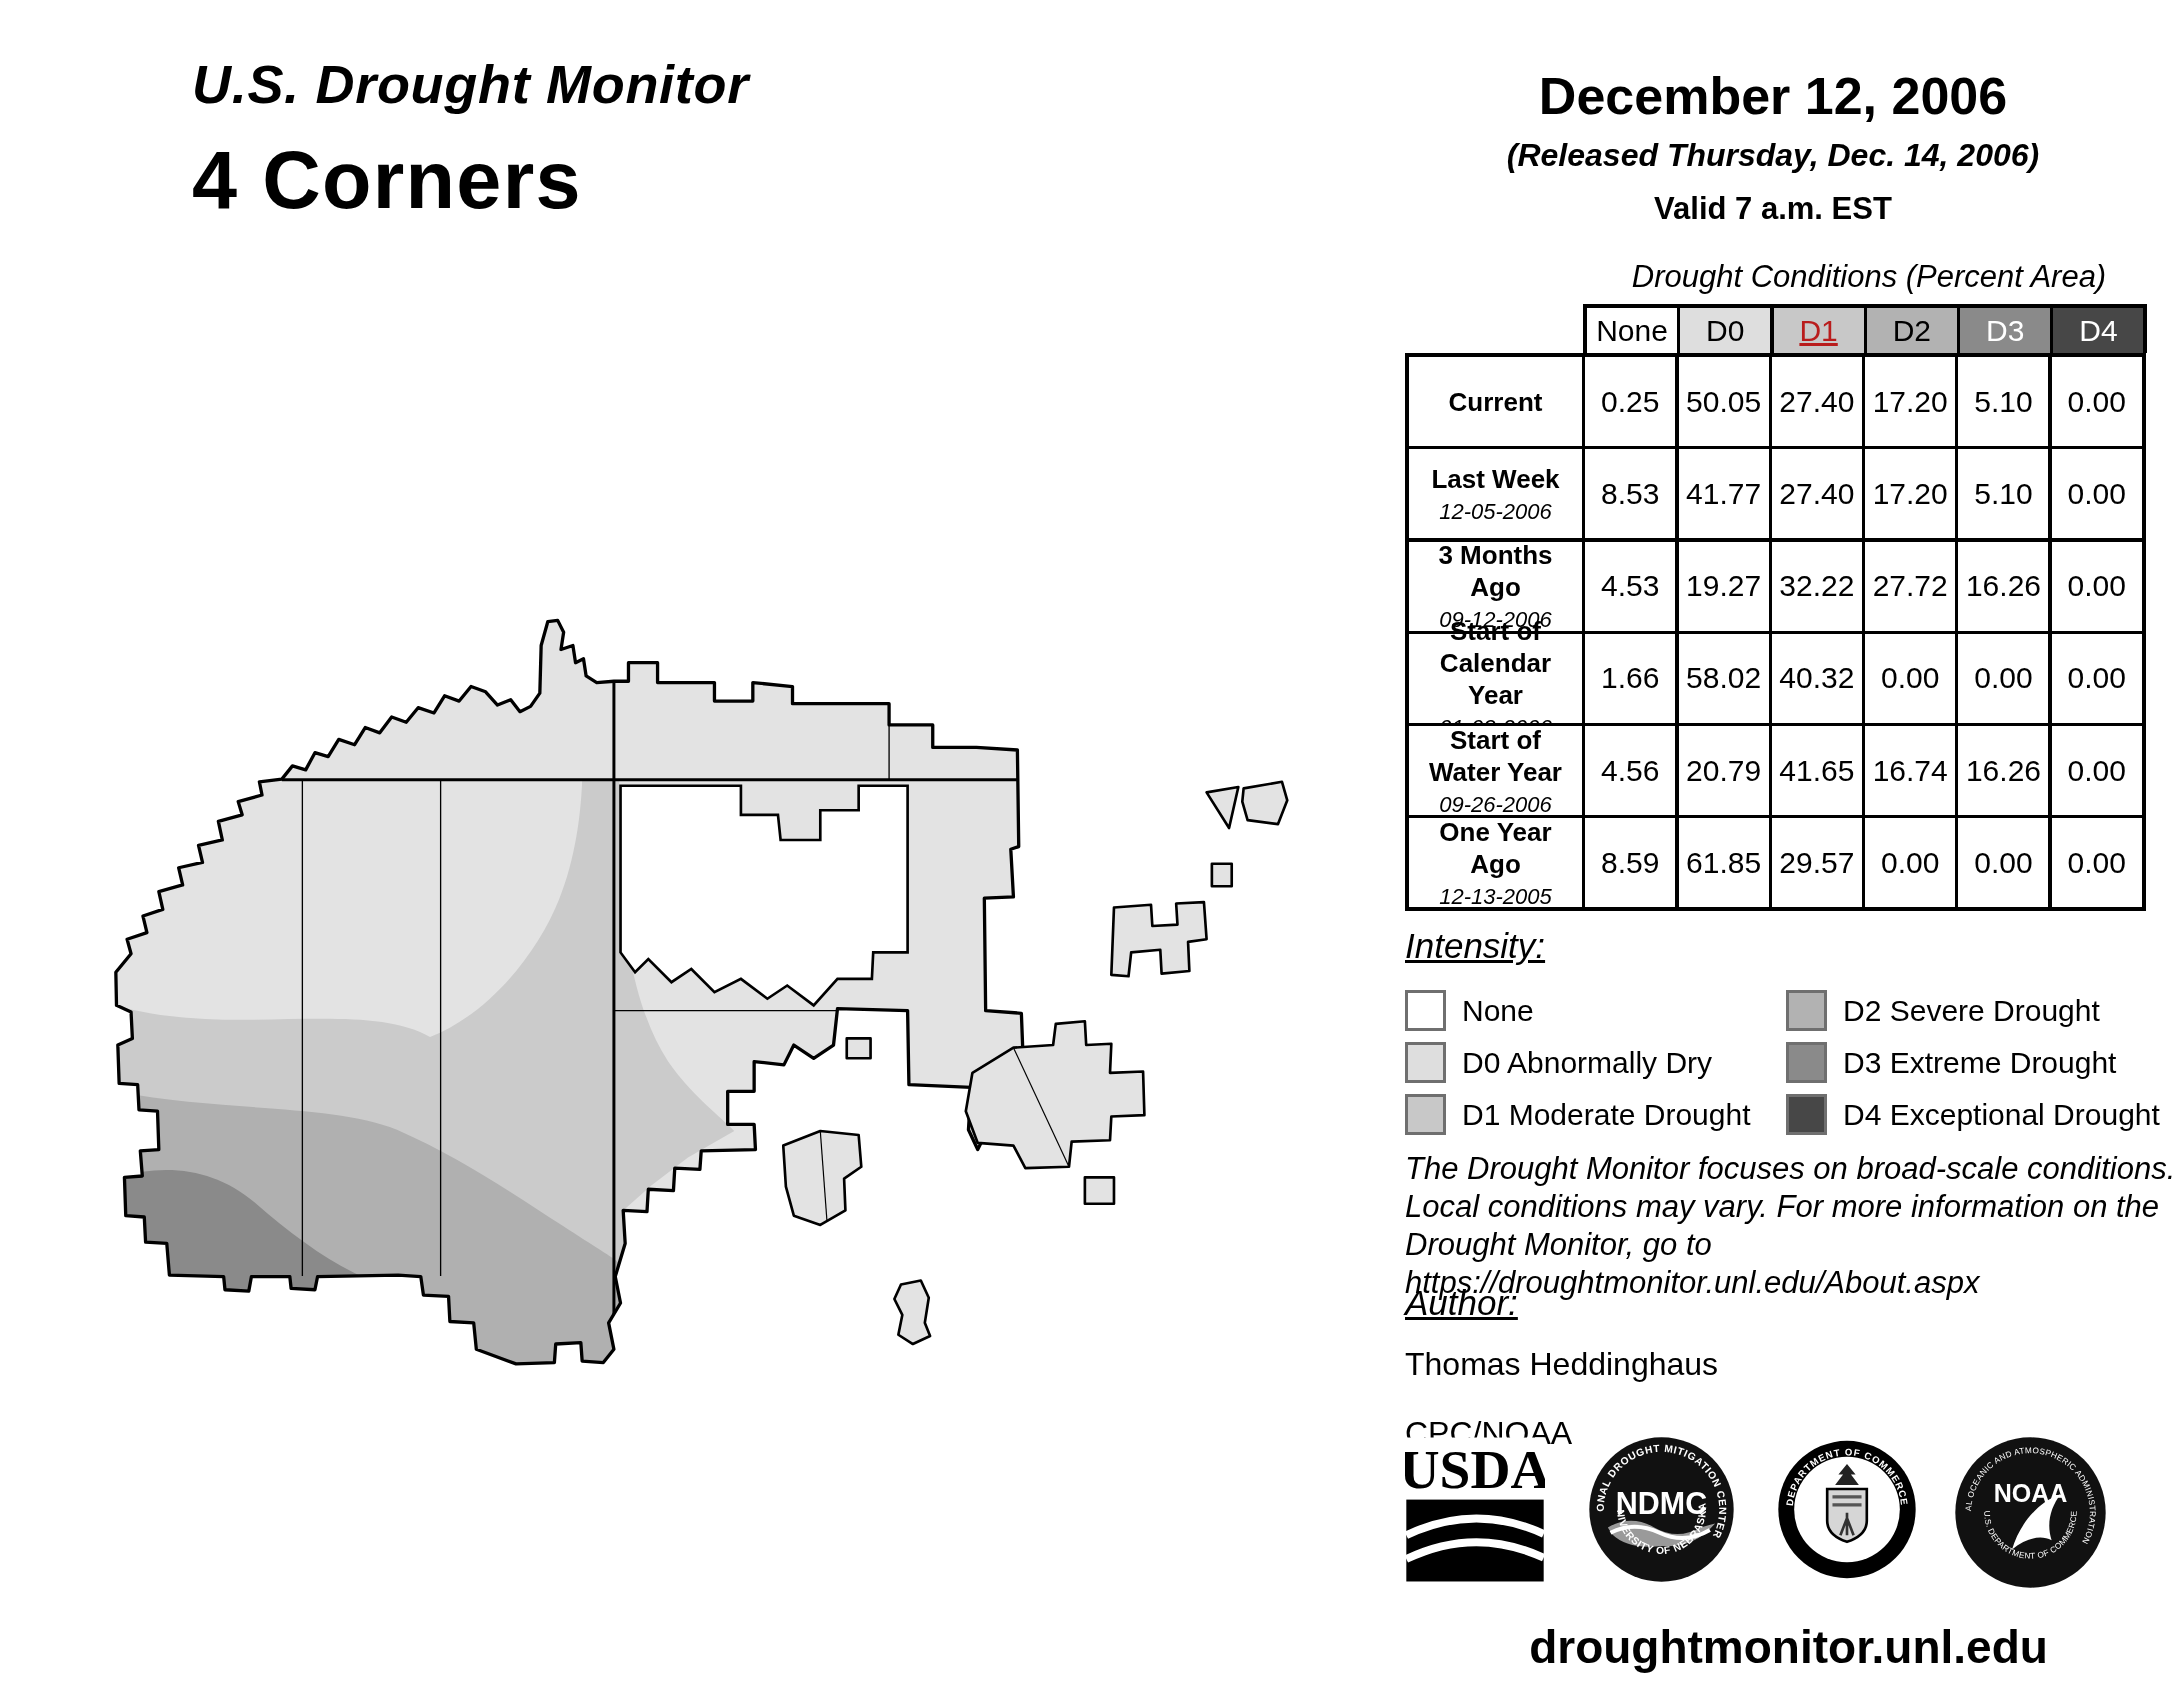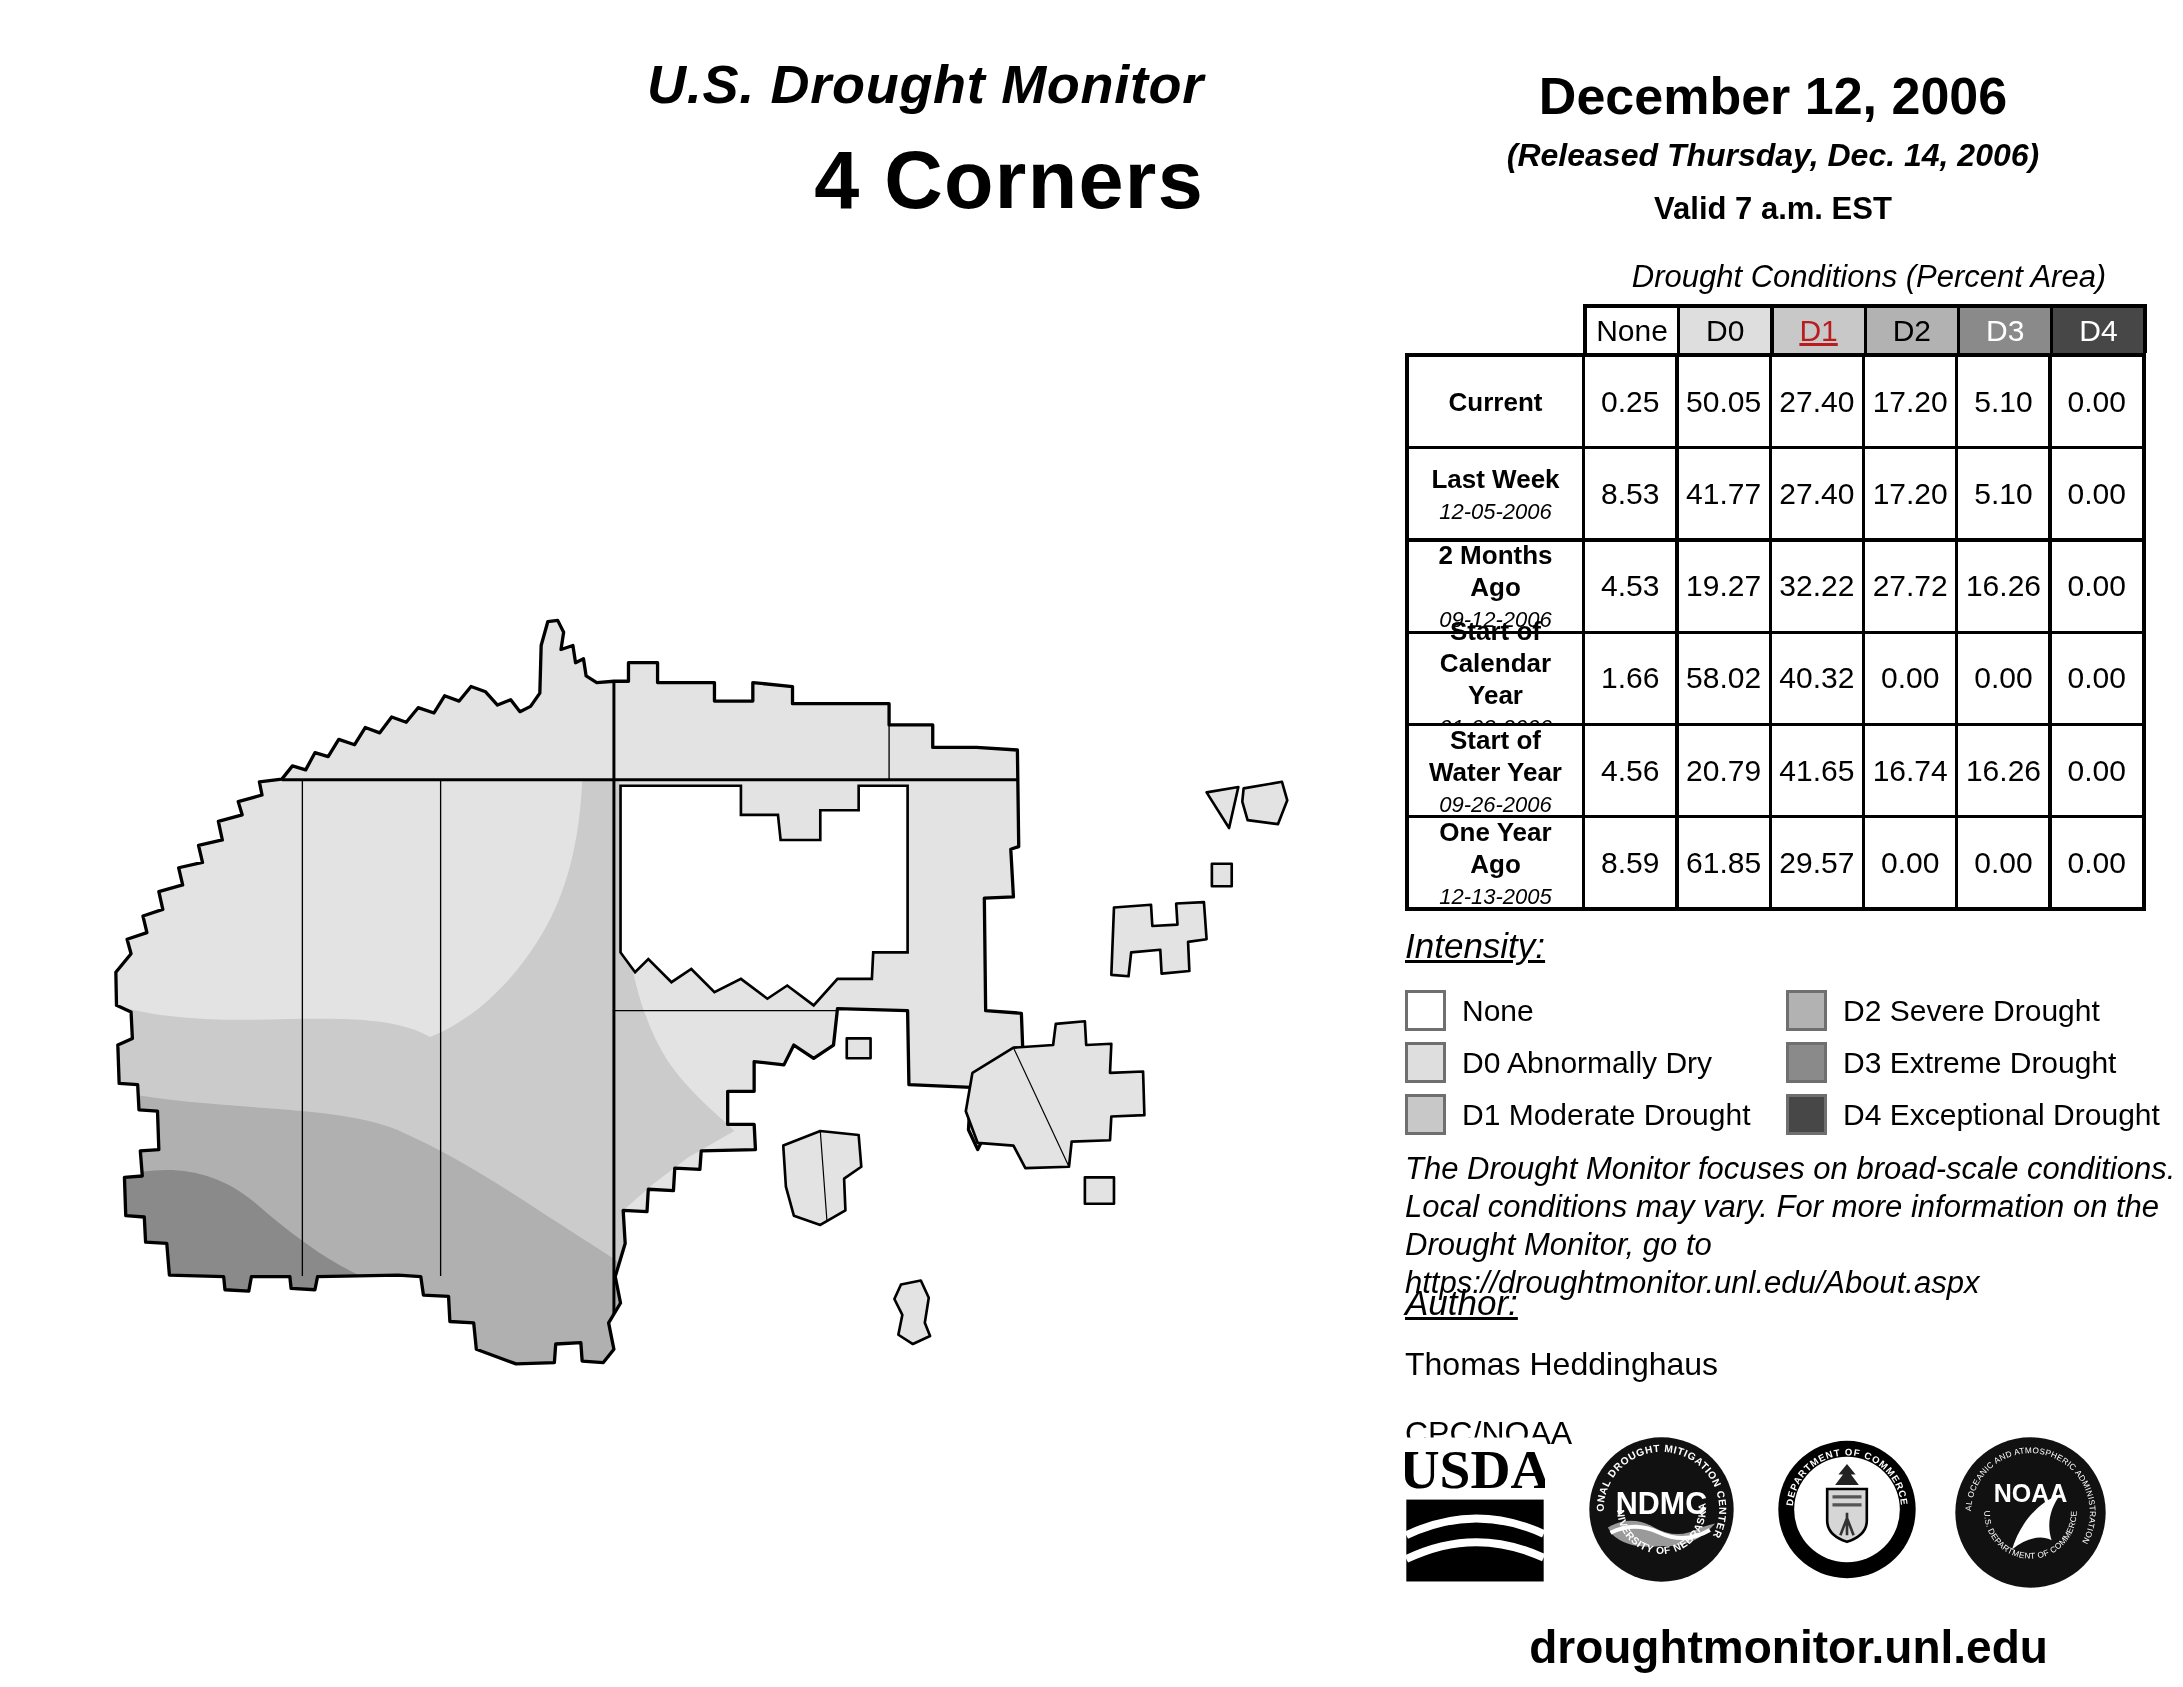--- a/index.html
+++ b/index.html
@@ -5,21 +5,21 @@
   * { margin:0; padding:0; box-sizing:border-box; }
   :root{
     --none:#ffffff; --d0:#e3e3e3; --d1:#cbcbcb; --d2:#b0b0b0; --d3:#8a8a8a; --d4:#4a4a4a;
   }
   body { background:#888; }
   .page{
     position:relative; width:2183px; height:1687px; background:#fff;
     font-family:"Liberation Sans", sans-serif; color:#000; overflow:hidden;
   }
   
-  .title-block{ position:absolute; left:192px; top:53px; width:1012px; text-align:right; }
+  .title-block{ position:absolute; left:192px; top:53px; width:1012px; text-align:left; }
   .title-main{ font-size:54px; font-weight:bold; font-style:italic; letter-spacing:0.7px; }
   .title-region{ font-size:81px; font-weight:bold; margin-top:18.5px; letter-spacing:1.3px; }
   
   .date-block{ position:absolute; left:1376px; top:66px; width:794px; text-align:center; }
   .date-main{ font-size:52px; font-weight:bold; }
   .date-released{ font-size:32px; font-weight:bold; font-style:italic; margin-top:10.6px; }
   .date-valid{ font-size:31px; font-weight:bold; margin-top:17px; }
   .table-title{ position:absolute; left:1587px; top:259px; width:564px; text-align:center;
     font-size:31px; font-style:italic; }
   
@@ -132,21 +132,21 @@
         <div class="t-val">17.20</div>
       </div>
     <div class="t-cell">
         <div class="t-val">5.10</div>
       </div>
     <div class="t-cell">
         <div class="t-val">0.00</div>
       </div>
 
     <div class="t-cell">
-      <div class="t-label">2 Months Ago</div>
+      <div class="t-label">3 Months Ago</div>
       <div class="t-date">09-12-2006</div>
     </div>
     <div class="t-cell">
         <div class="t-val">4.53</div>
       </div>
     <div class="t-cell">
         <div class="t-val">19.27</div>
       </div>
     <div class="t-cell">
         <div class="t-val">32.22</div>

